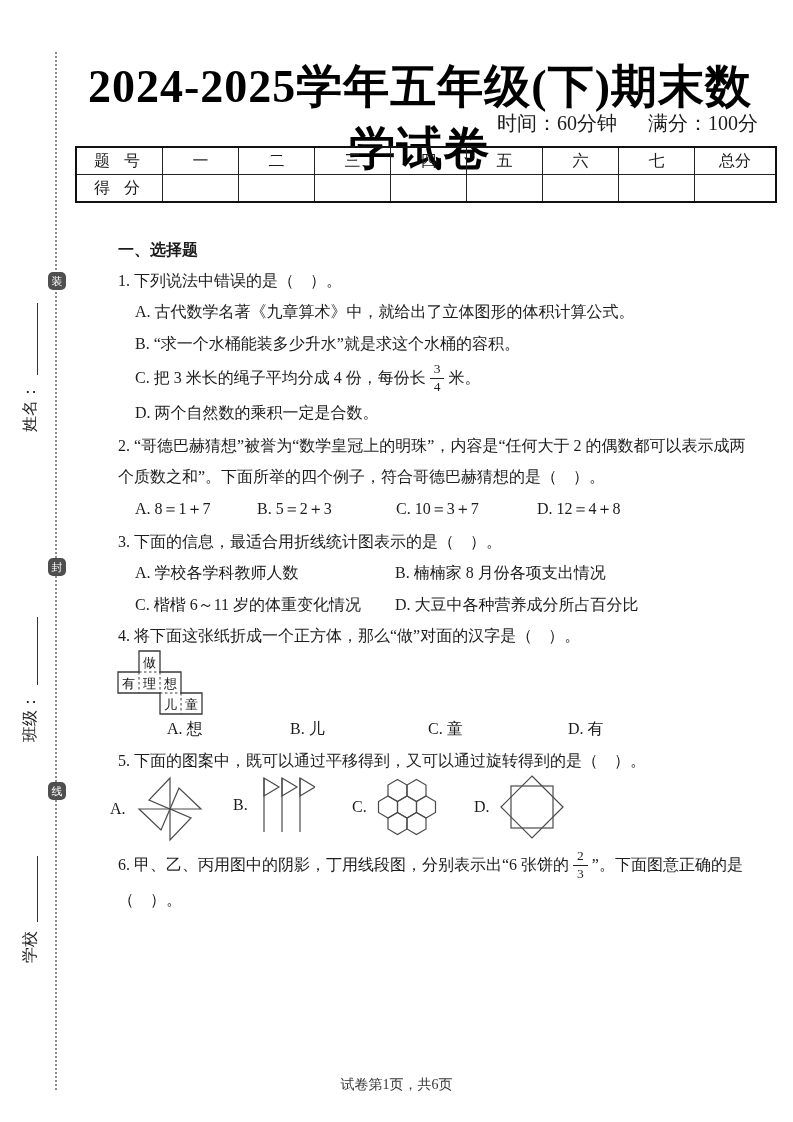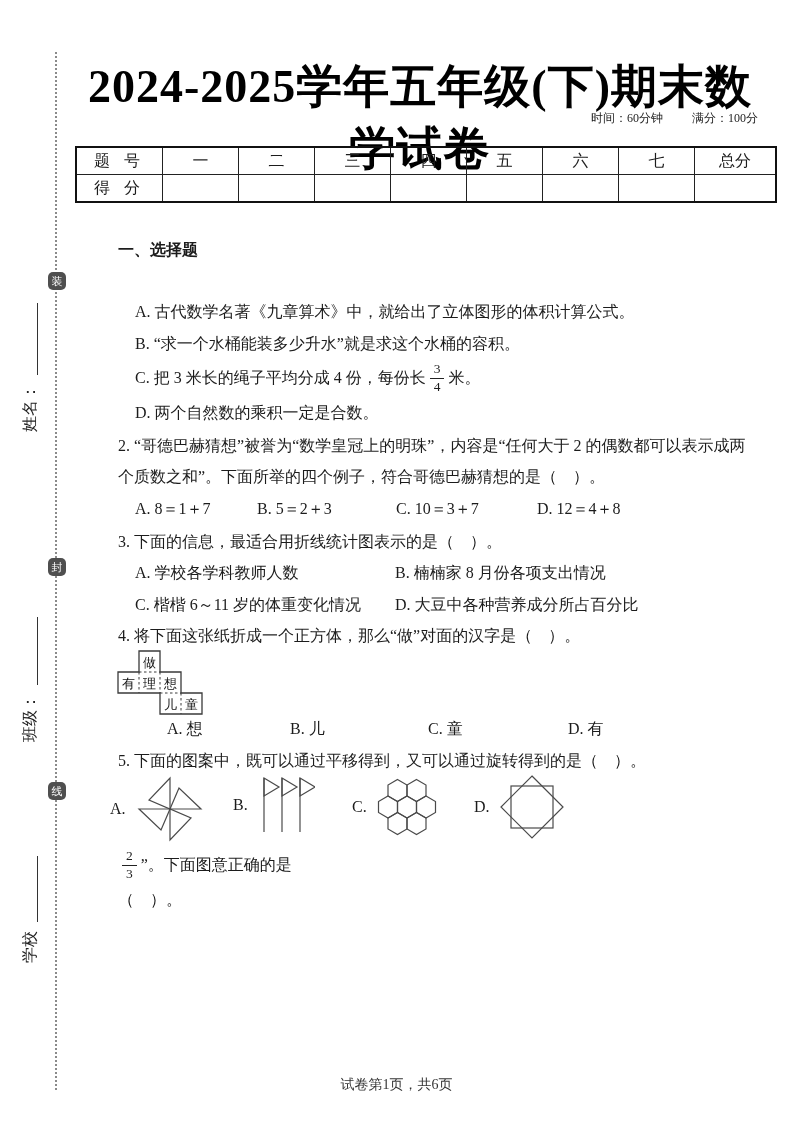--- a/index.html
+++ b/index.html
@@ -15,21 +15,21 @@
     font-family:"Liberation Sans","DejaVu Sans",sans-serif;z-index:2;
   }
   .vfield{
     position:absolute;height:22px;display:flex;align-items:center;gap:9px;
     transform:rotate(-90deg);white-space:nowrap;font-size:16px;color:#222;
   }
   .vfield .blank{display:inline-block;height:14px;border-bottom:1.5px solid #333;}
   
   .title{position:absolute;left:80px;top:56px;width:680px;text-align:center;
     font-size:46px;font-weight:bold;letter-spacing:1px;color:#000;}
-  .meta{position:absolute;top:110px;right:35px;font-size:12px;color:#1c1c1c;}
+  .meta{position:absolute;top:110px;right:35px;font-size:20px;color:#1c1c1c;}
   .meta span{margin-left:26px;}
   .meta span:first-child{margin-left:0;}
   
   table.score{position:absolute;left:75px;top:146px;border-collapse:collapse;table-layout:fixed;}
   table.score td{border:1.5px solid #222;height:26px;text-align:center;font-size:16px;padding:0;}
   table.score{border:2px solid #111;}
   td.c0{width:85px;letter-spacing:5px;}
   td.cn{width:75px;}
   td.cl{width:80px;margin-left:48px;}
   
@@ -102,20 +102,21 @@
       <td></td>
           <td></td>
       <td></td>
           <td></td>
     </tr>
   </tbody>
     </table>
 
   <div class="row sec" style="top:240px;">一、选择题</div>
 
+  <div class="row" style="top:271px;">1. 下列说法中错误的是（　）。</div>
   <div class="row" style="top:302px;left:135px;">A. 古代数学名著《九章算术》中，就给出了立体图形的体积计算公式。</div>
   <div class="row" style="top:334px;left:135px;">B. “求一个水桶能装多少升水”就是求这个水桶的容积。</div>
   <div class="row flexrow" style="top:358px;left:135px;height:40px;">
     <span>C. 把 3 米长的绳子平均分成 4 份，每份长</span>
     <span class="frac">
       <span class="num">3</span>
       <span class="den">4</span>
     </span>
     <span>米。</span>
   </div>
@@ -205,20 +206,21 @@
       <svg width="66" height="66" viewBox="0 0 66 66">
         <g class="fig">
           <rect x="12" y="12" width="42" height="42"></rect>
           <polygon points="33,2 64,33 33,64 2,33"></polygon>
         </g>
       </svg>
     </div>
   </div>
 
   <div class="row flexrow" style="top:844px;height:42px;">
+    <span>6. 甲、乙、丙用图中的阴影，丁用线段图，分别表示出“6 张饼的</span>
     <span class="frac">
       <span class="num">2</span>
       <span class="den">3</span>
     </span>
     <span>”。下面图意正确的是</span>
   </div>
   <div class="row" style="top:890px;">（　）。</div>
 
   <div class="footer">试卷第1页，共6页</div>
 

